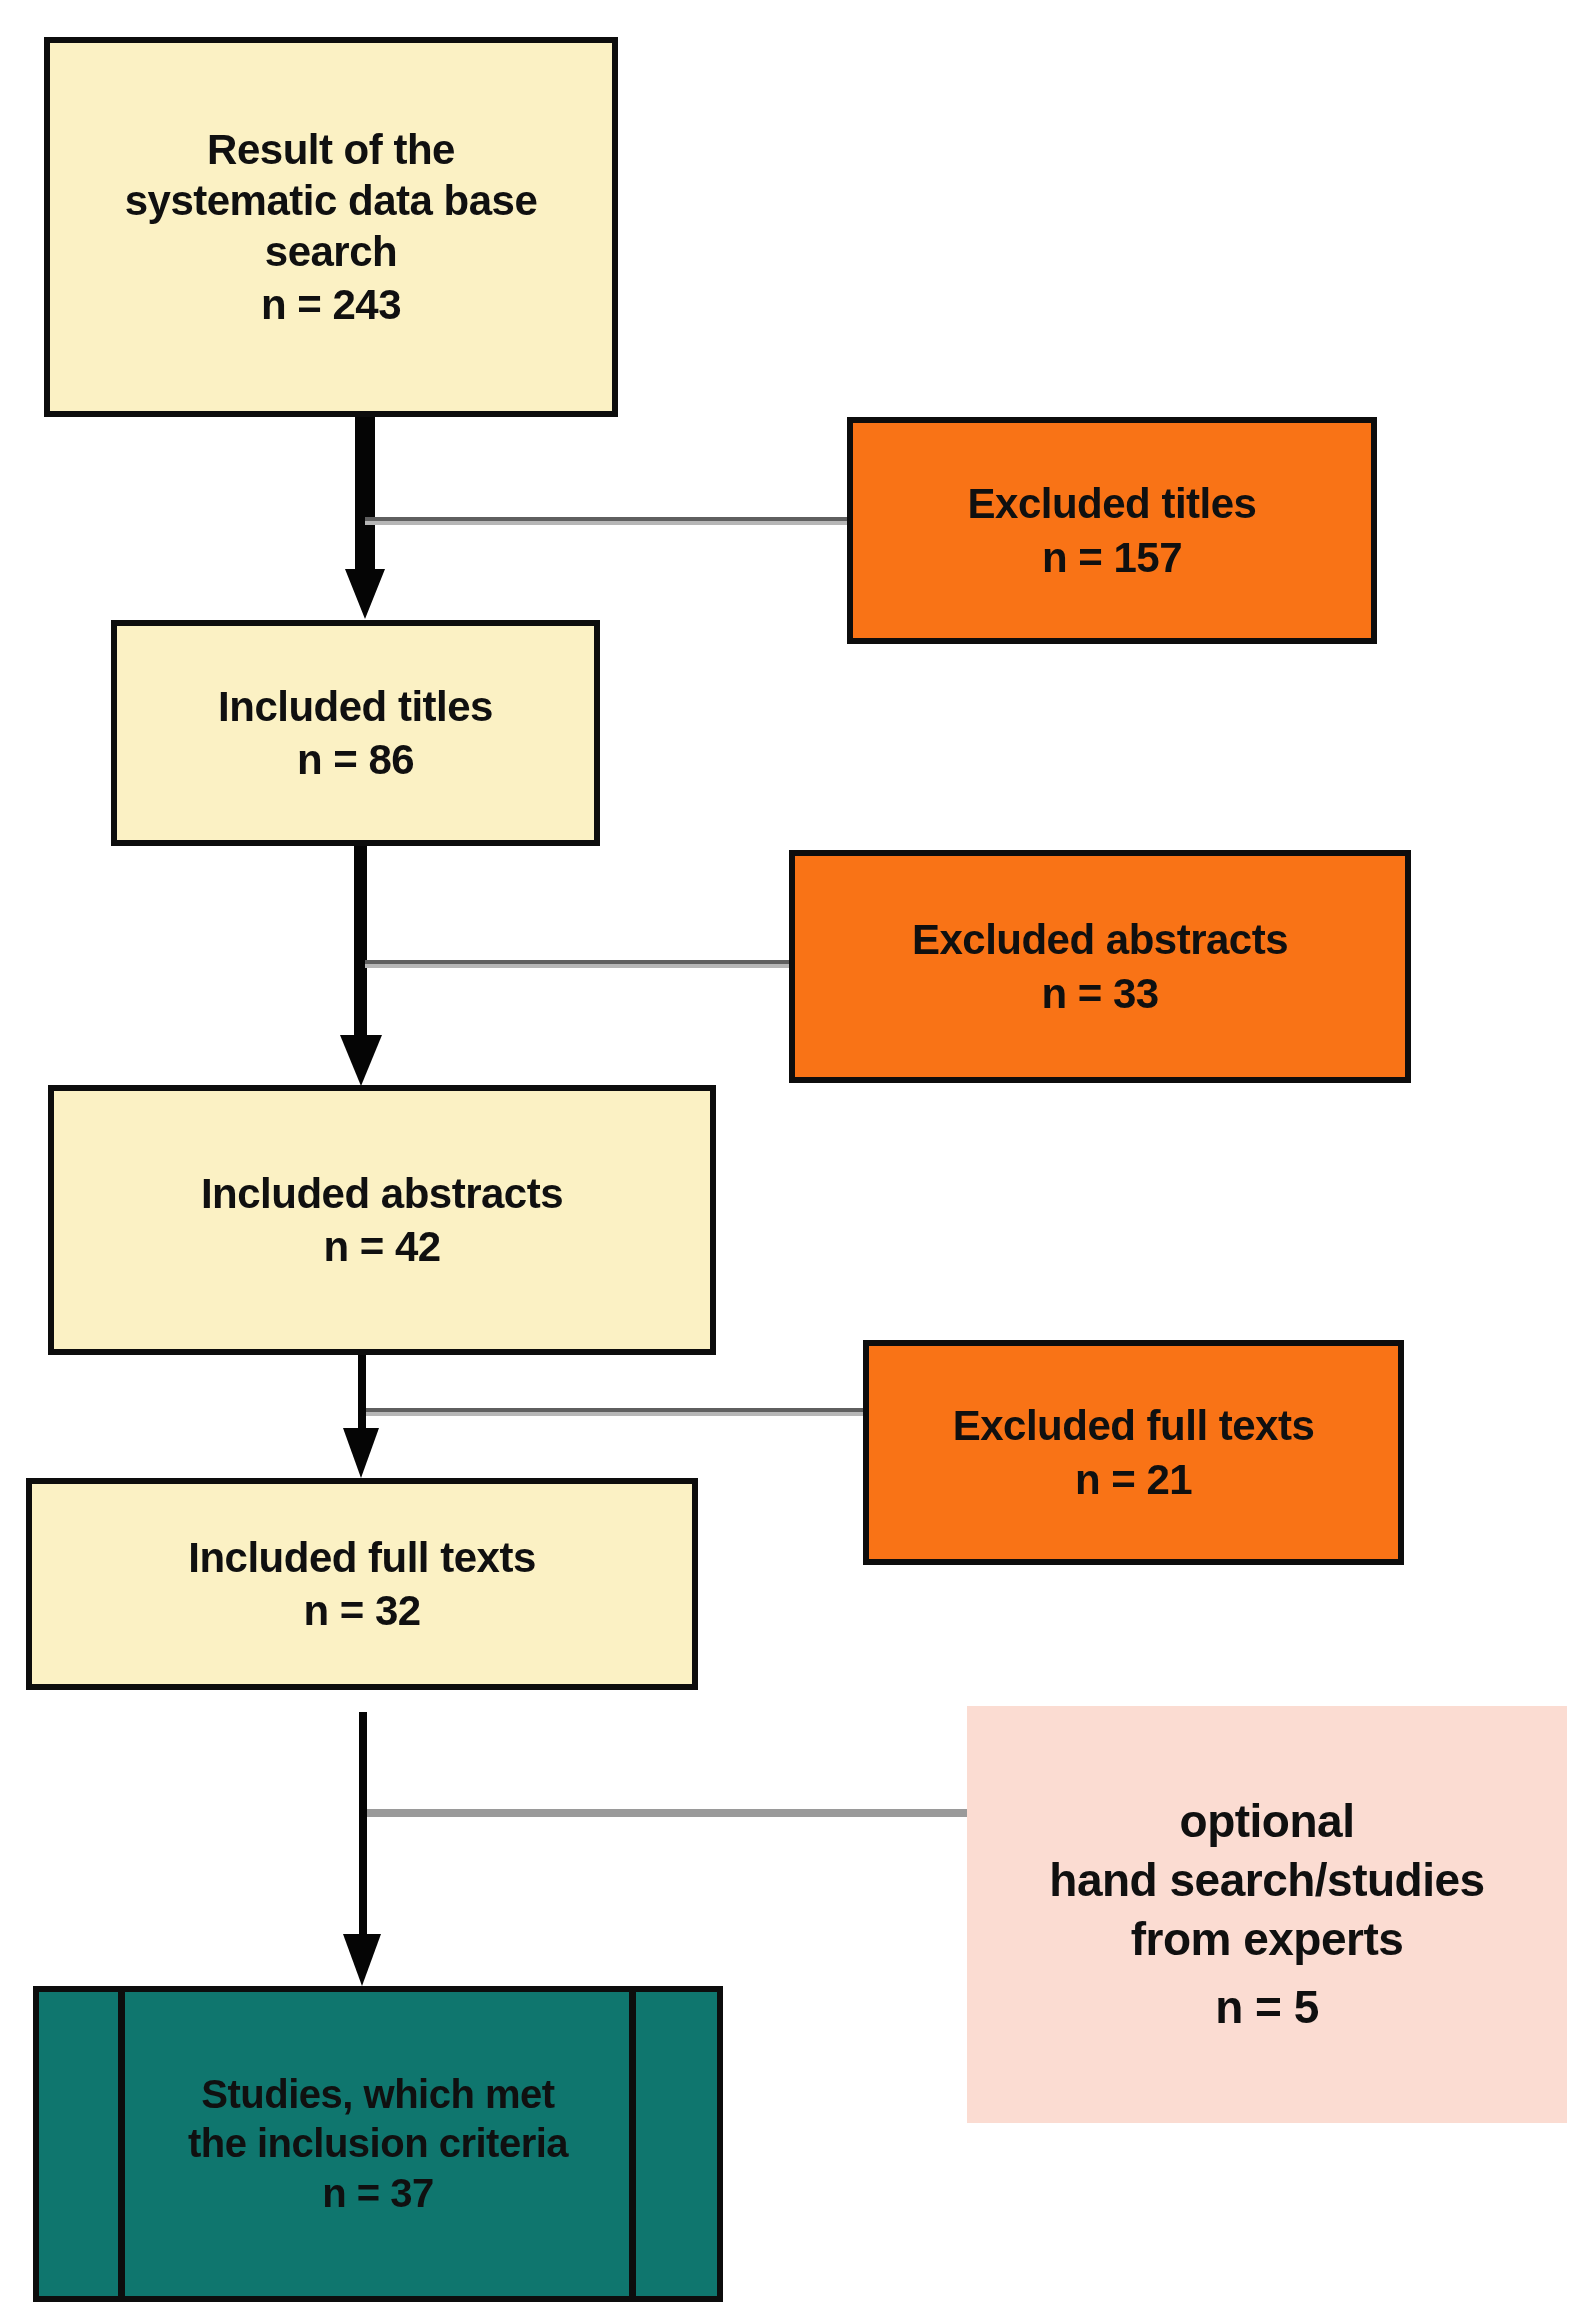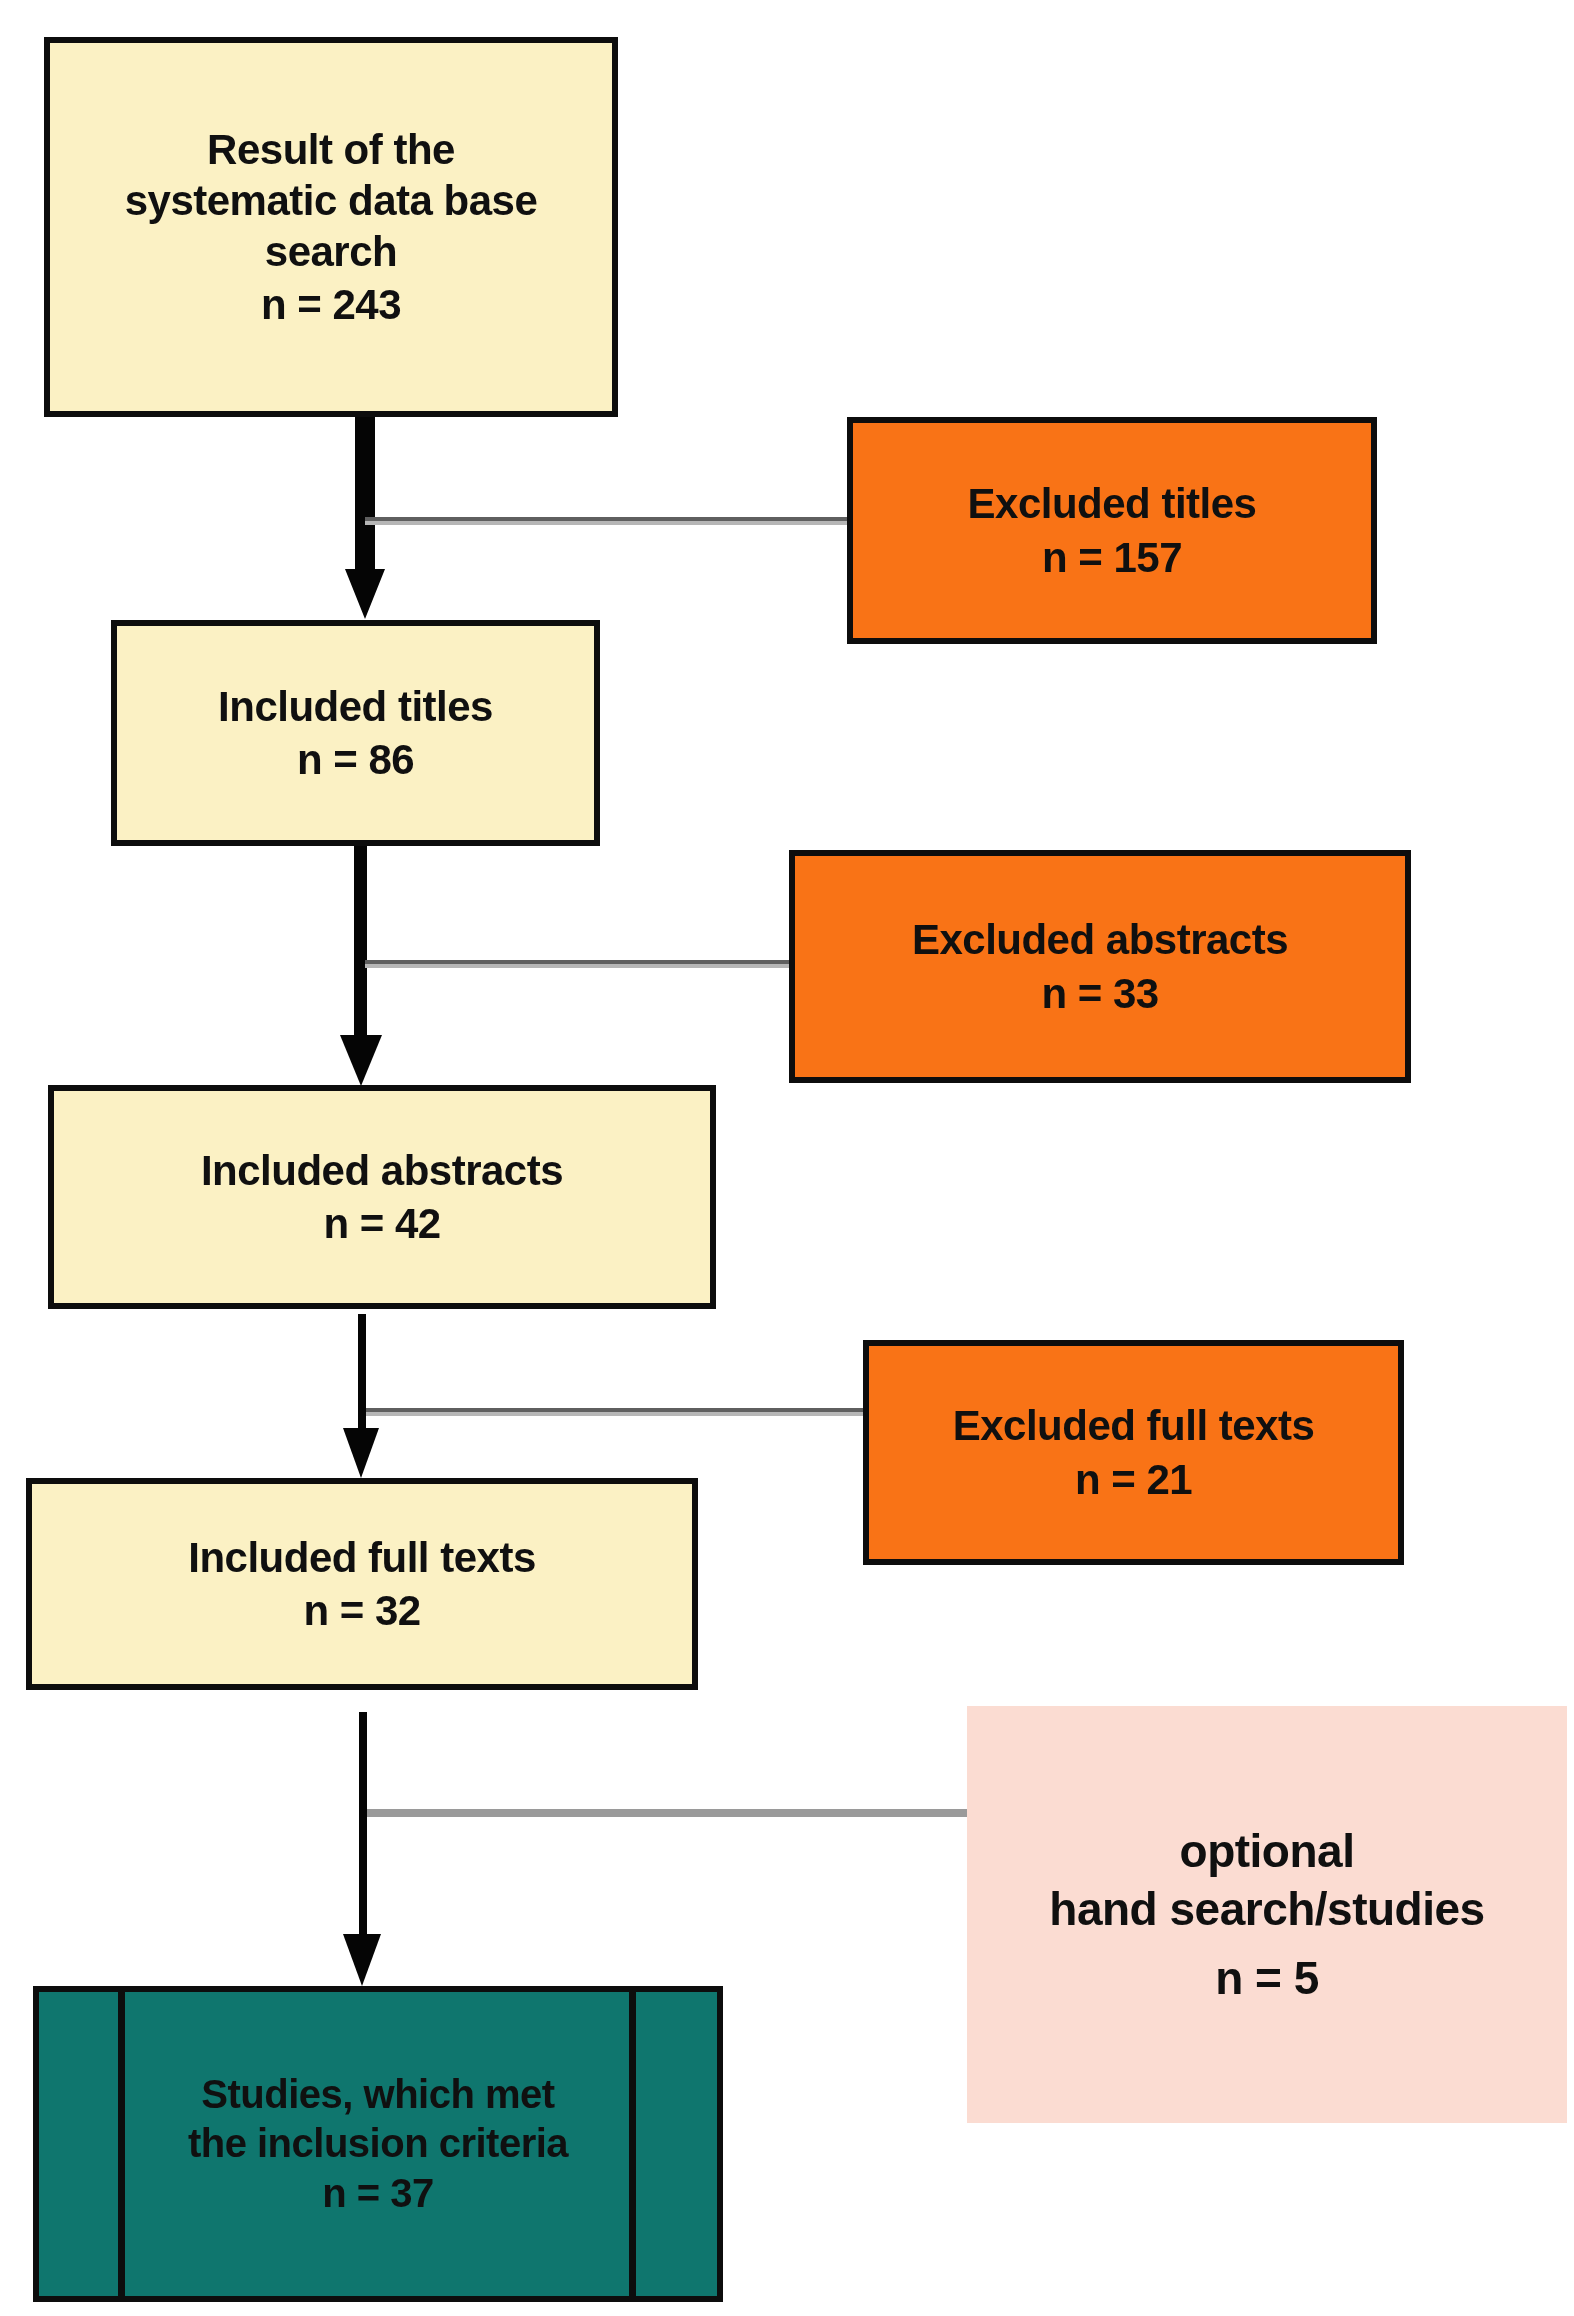--- a/index.html
+++ b/index.html
@@ -62,21 +62,21 @@
     bottom: 0;
     width: 7.4px;
     background: #0d0d0d;
   }
 
   
   #node-result            { left: 44px;   top: 37px;   width: 574px; height: 380px; }
   #node-excluded-titles   { left: 847px;  top: 417px;  width: 530px; height: 227px; }
   #node-included-titles   { left: 111px;  top: 620px;  width: 489px; height: 226px; }
   #node-excluded-abstracts{ left: 789px;  top: 850px;  width: 622px; height: 233px; }
-  #node-included-abstracts{ left: 48px;   top: 1085px; width: 668px; height: 224px; }
+  #node-included-abstracts{ left: 48px;   top: 1085px; width: 668px; height: 270px; }
   #node-excluded-fulltexts{ left: 863px;  top: 1340px; width: 541px; height: 225px; }
   #node-included-fulltexts{ left: 26px;   top: 1478px; width: 672px; height: 212px; }
   #node-optional          { left: 967px; top: 1706px; width: 600px; height: 417px; }
   #node-final             { left: 33px;   top: 1986px; width: 690px; height: 316px; }
   #final-divider-left  { left: 79px; }
   #final-divider-right { right: 81px; }
 
   #arrow1-shaft { left: 355px; top: 415px;  width: 20px; height: 155px; }
   #arrow1-head  { left: 345px; top: 569px;
                   border-left: 20px solid transparent;
@@ -161,20 +161,21 @@
   </div>
 
   <div class="node bordered included" id="node-included-fulltexts">
     <div>Included full texts</div>
     <div class="n-line">n = 32</div>
   </div>
 
   <div class="node optional" id="node-optional">
     <div>optional</div>
     <div>hand search/studies</div>
+    <div>from experts</div>
     <div class="n-line">n = 5</div>
   </div>
 
   <div class="node bordered final" id="node-final">
     <div class="divider" id="final-divider-left"></div>
     <div class="divider" id="final-divider-right"></div>
     <div>Studies, which met</div>
     <div>the inclusion criteria</div>
     <div class="n-line">n = 37</div>
   </div>

